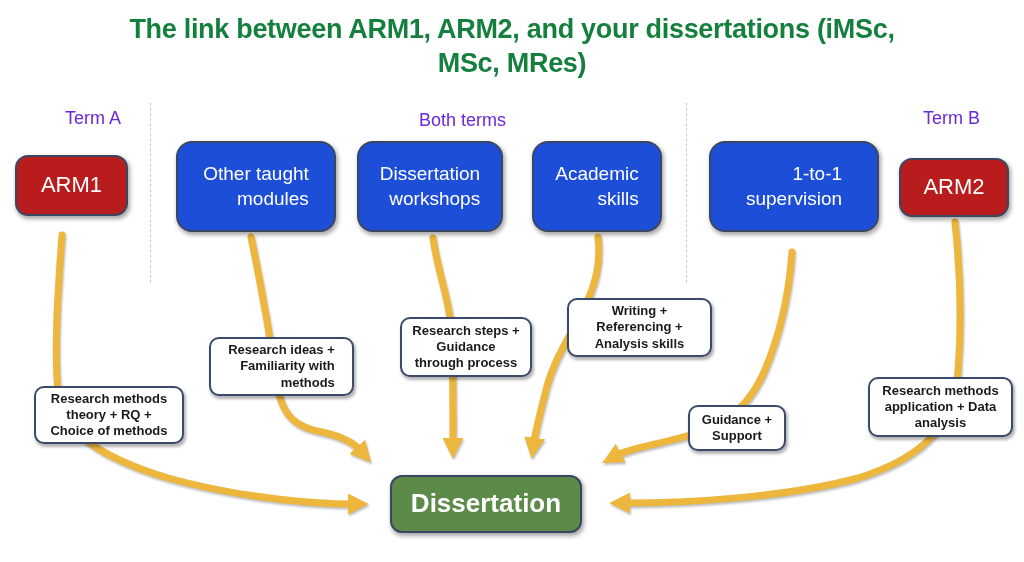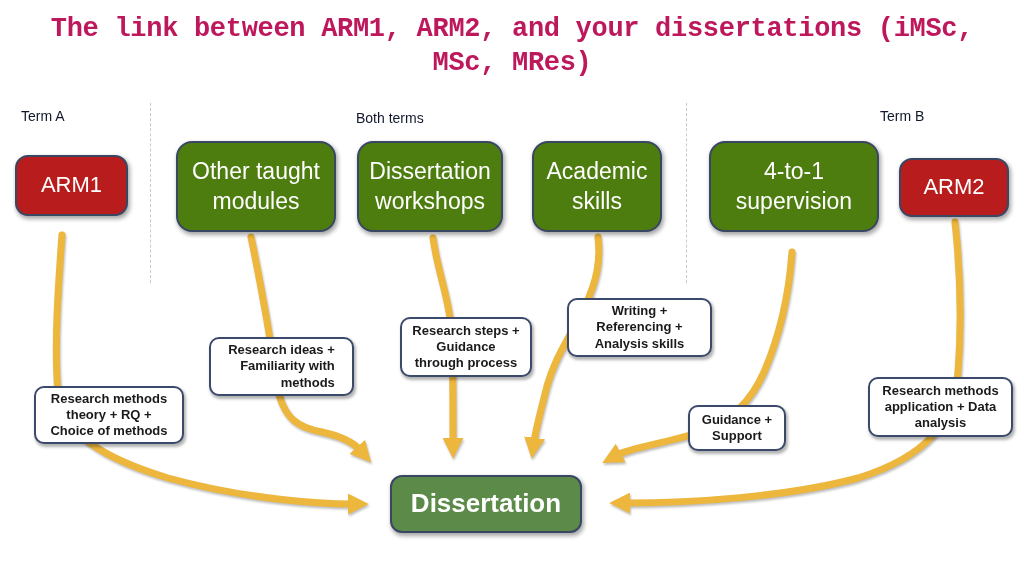--- a/index.html
+++ b/index.html
@@ -14,32 +14,31 @@
     background: #ffffff;
     overflow: hidden;
   }
   .title {
     position: absolute;
     left: 0; top: 13px;
     width: 1024px;
     text-align: center;
     font-size: 27px;
     font-weight: 700;
-    color: #be185d;
+    color: #15803d;
     line-height: 1.25;
     white-space: pre-line;
     letter-spacing: -0.3px;
-    font-family: Liberation Mono, monospace;
   }
   .section-label {
     position: absolute;
     top: 108px;
-    font-size: 14px;
-    color: #0f172a;
-    text-align: left;
+    font-size: 18px;
+    color: #6d28d9;
+    text-align: right;
     white-space: nowrap;
   }
   .divider {
     position: absolute;
     top: 103px;
     height: 180px;
     width: 0;
     border-left: 1.5px dashed #c9c9c9;
   }
   .arrow-layer {
@@ -55,21 +54,21 @@
     justify-content: center;
     text-align: center;
     color: #ffffff;
     border: 2px solid #3a4763;
     border-radius: 16px;
     box-shadow: 1.5px 2.5px 4px rgba(0,0,0,0.35);
     line-height: 1.3;
     white-space: pre-line;
     box-sizing: border-box;
   }
-  .module.blue   { background: #4d7c0f; font-size: 23px; }
+  .module.blue   { background: #1d4ed8; font-size: 19px; text-align: right; }
   .module.orange { background: #b91c1c; font-size: 22px; border-radius: 13px; }
   .module.green  { background: #5c8a48; font-size: 26px; font-weight: 700; border-radius: 12px; }
   .note {
     position: absolute;
     display: flex;
     align-items: center;
     justify-content: center;
     text-align: center;
     background: #ffffff;
     border: 2px solid #3b4a6b;
@@ -153,19 +152,19 @@
 application + Data
 analysis</div>
 
   <div class="module orange" id="box-arm1">ARM1</div>
   <div class="module blue" id="box-other">Other taught
 modules</div>
   <div class="module blue" id="box-workshops">Dissertation
 workshops</div>
   <div class="module blue" id="box-academic">Academic
 skills</div>
-  <div class="module blue" id="box-supervision">4-to-1
+  <div class="module blue" id="box-supervision">1-to-1
 supervision</div>
   <div class="module orange" id="box-arm2">ARM2</div>
 
   <div class="module green" id="box-dissertation">Dissertation</div>
 
 </div>
 
 </body></html>

